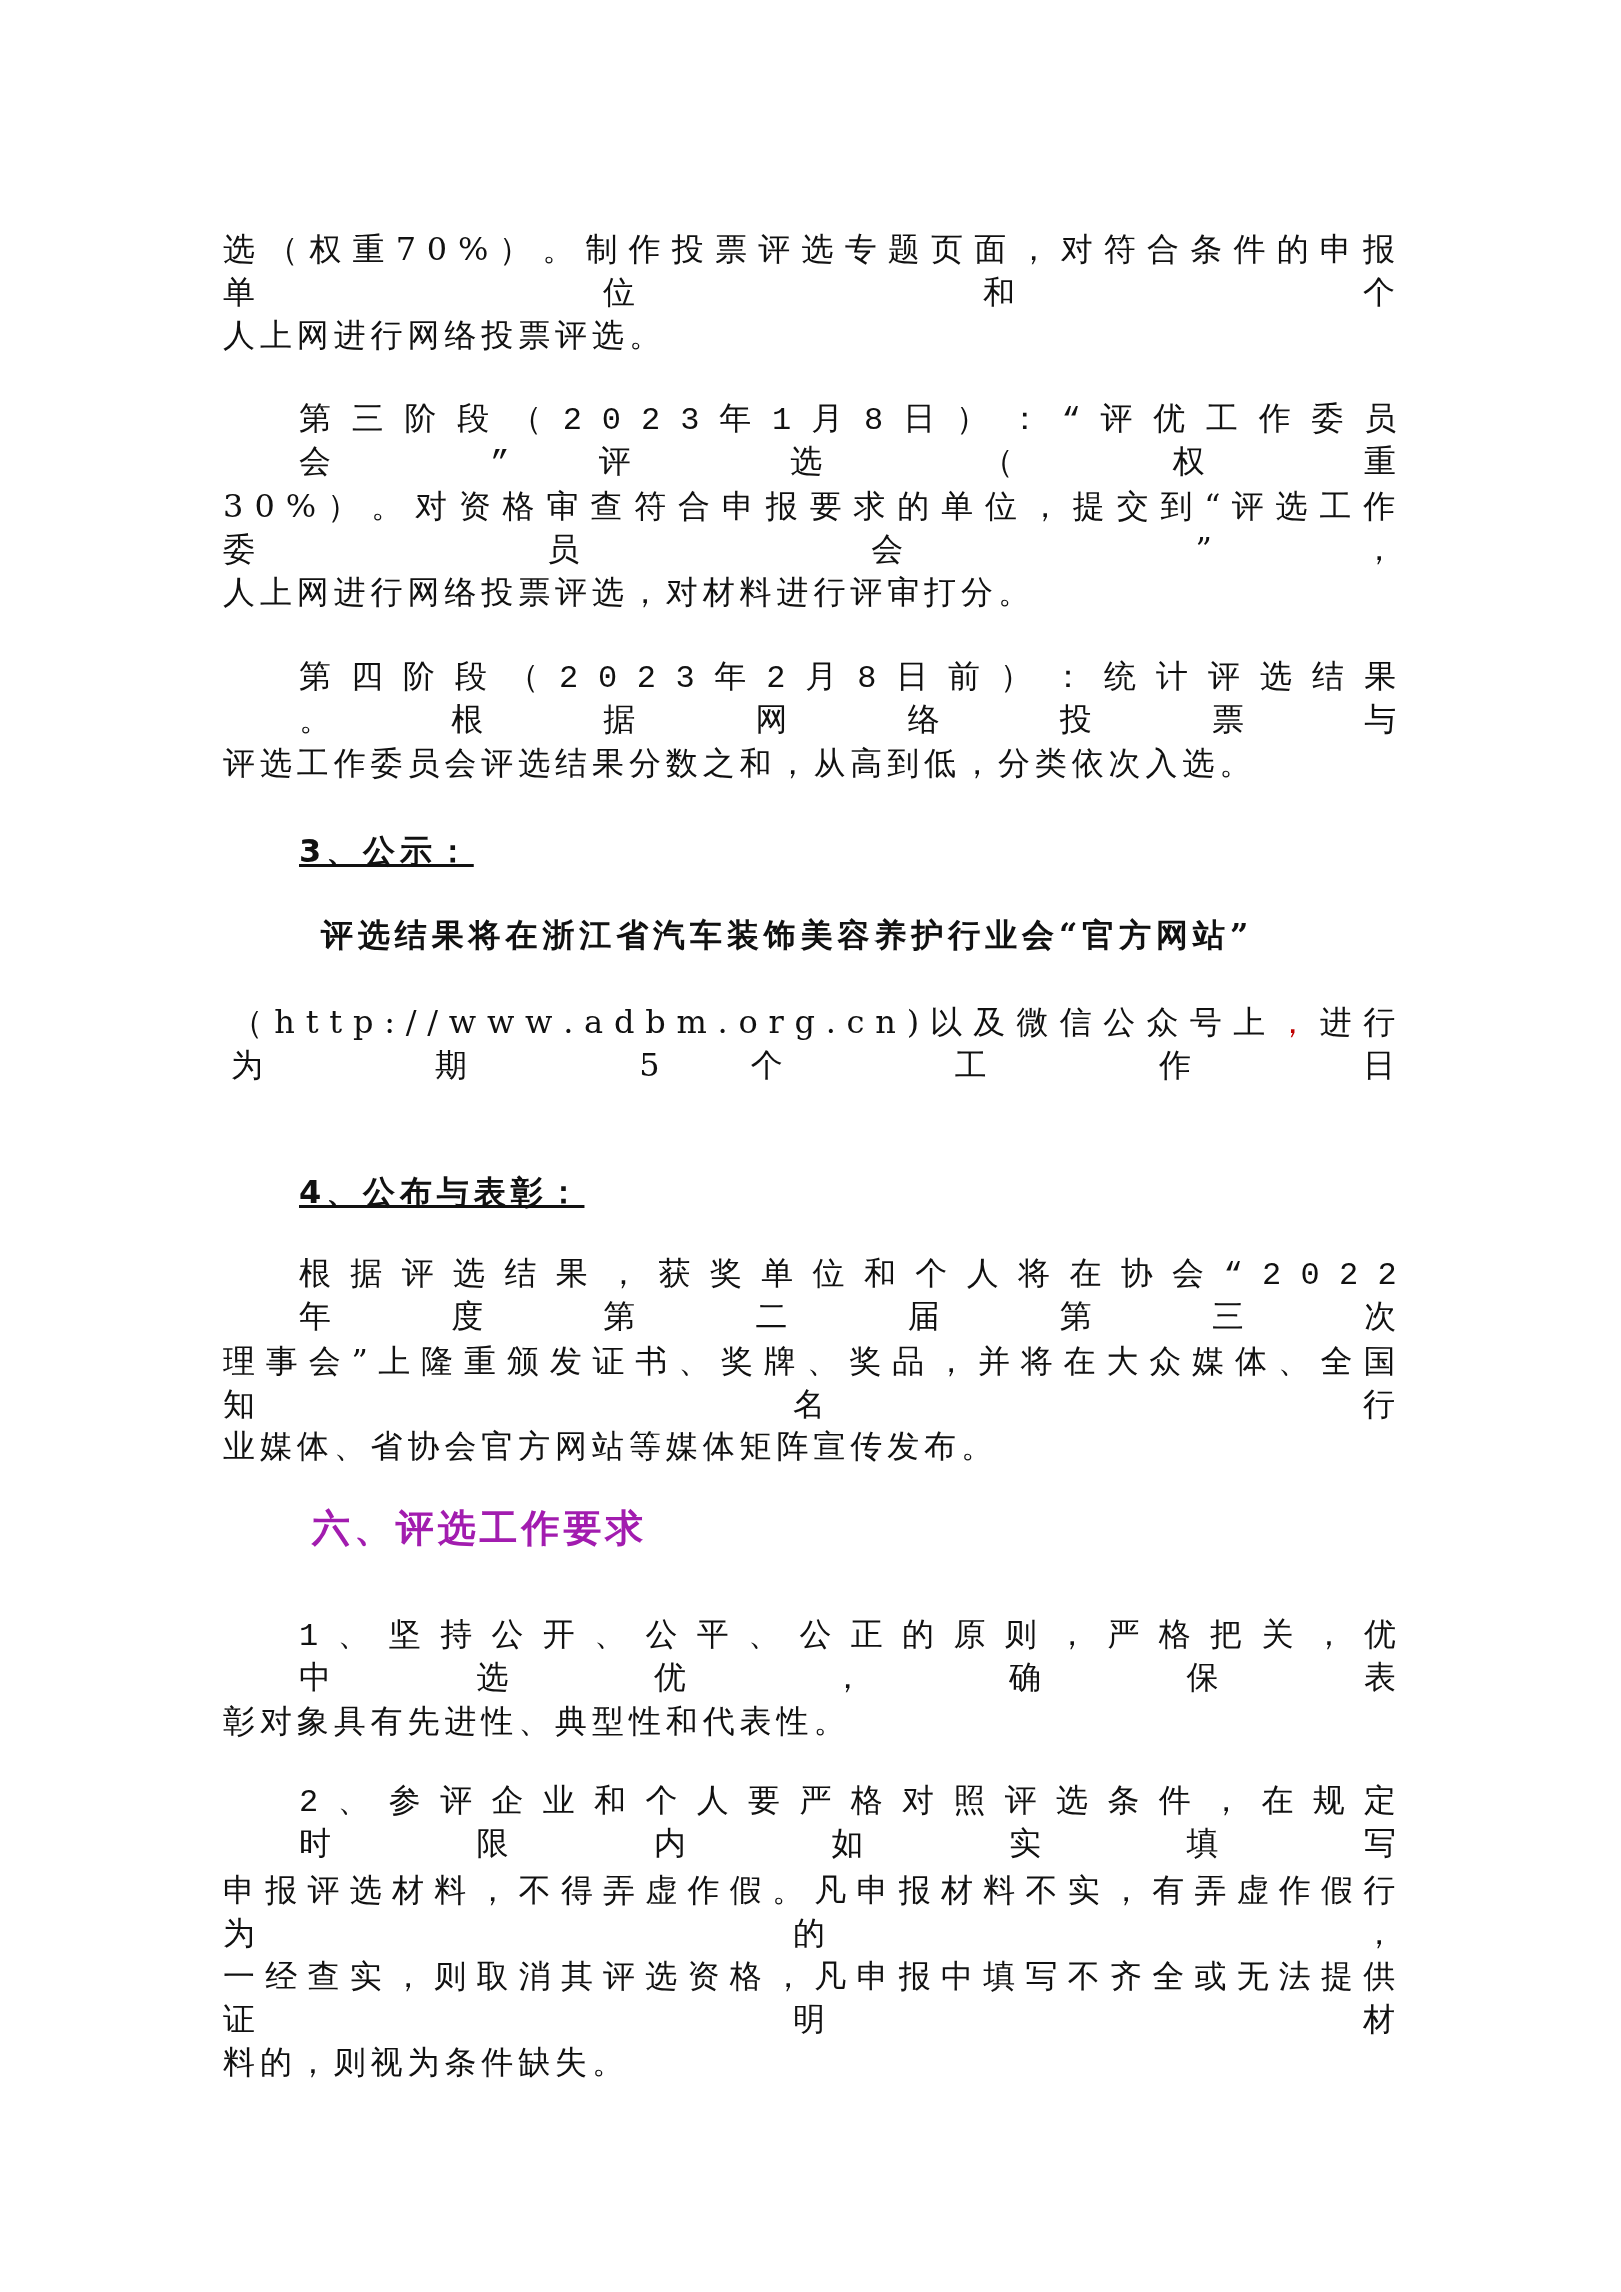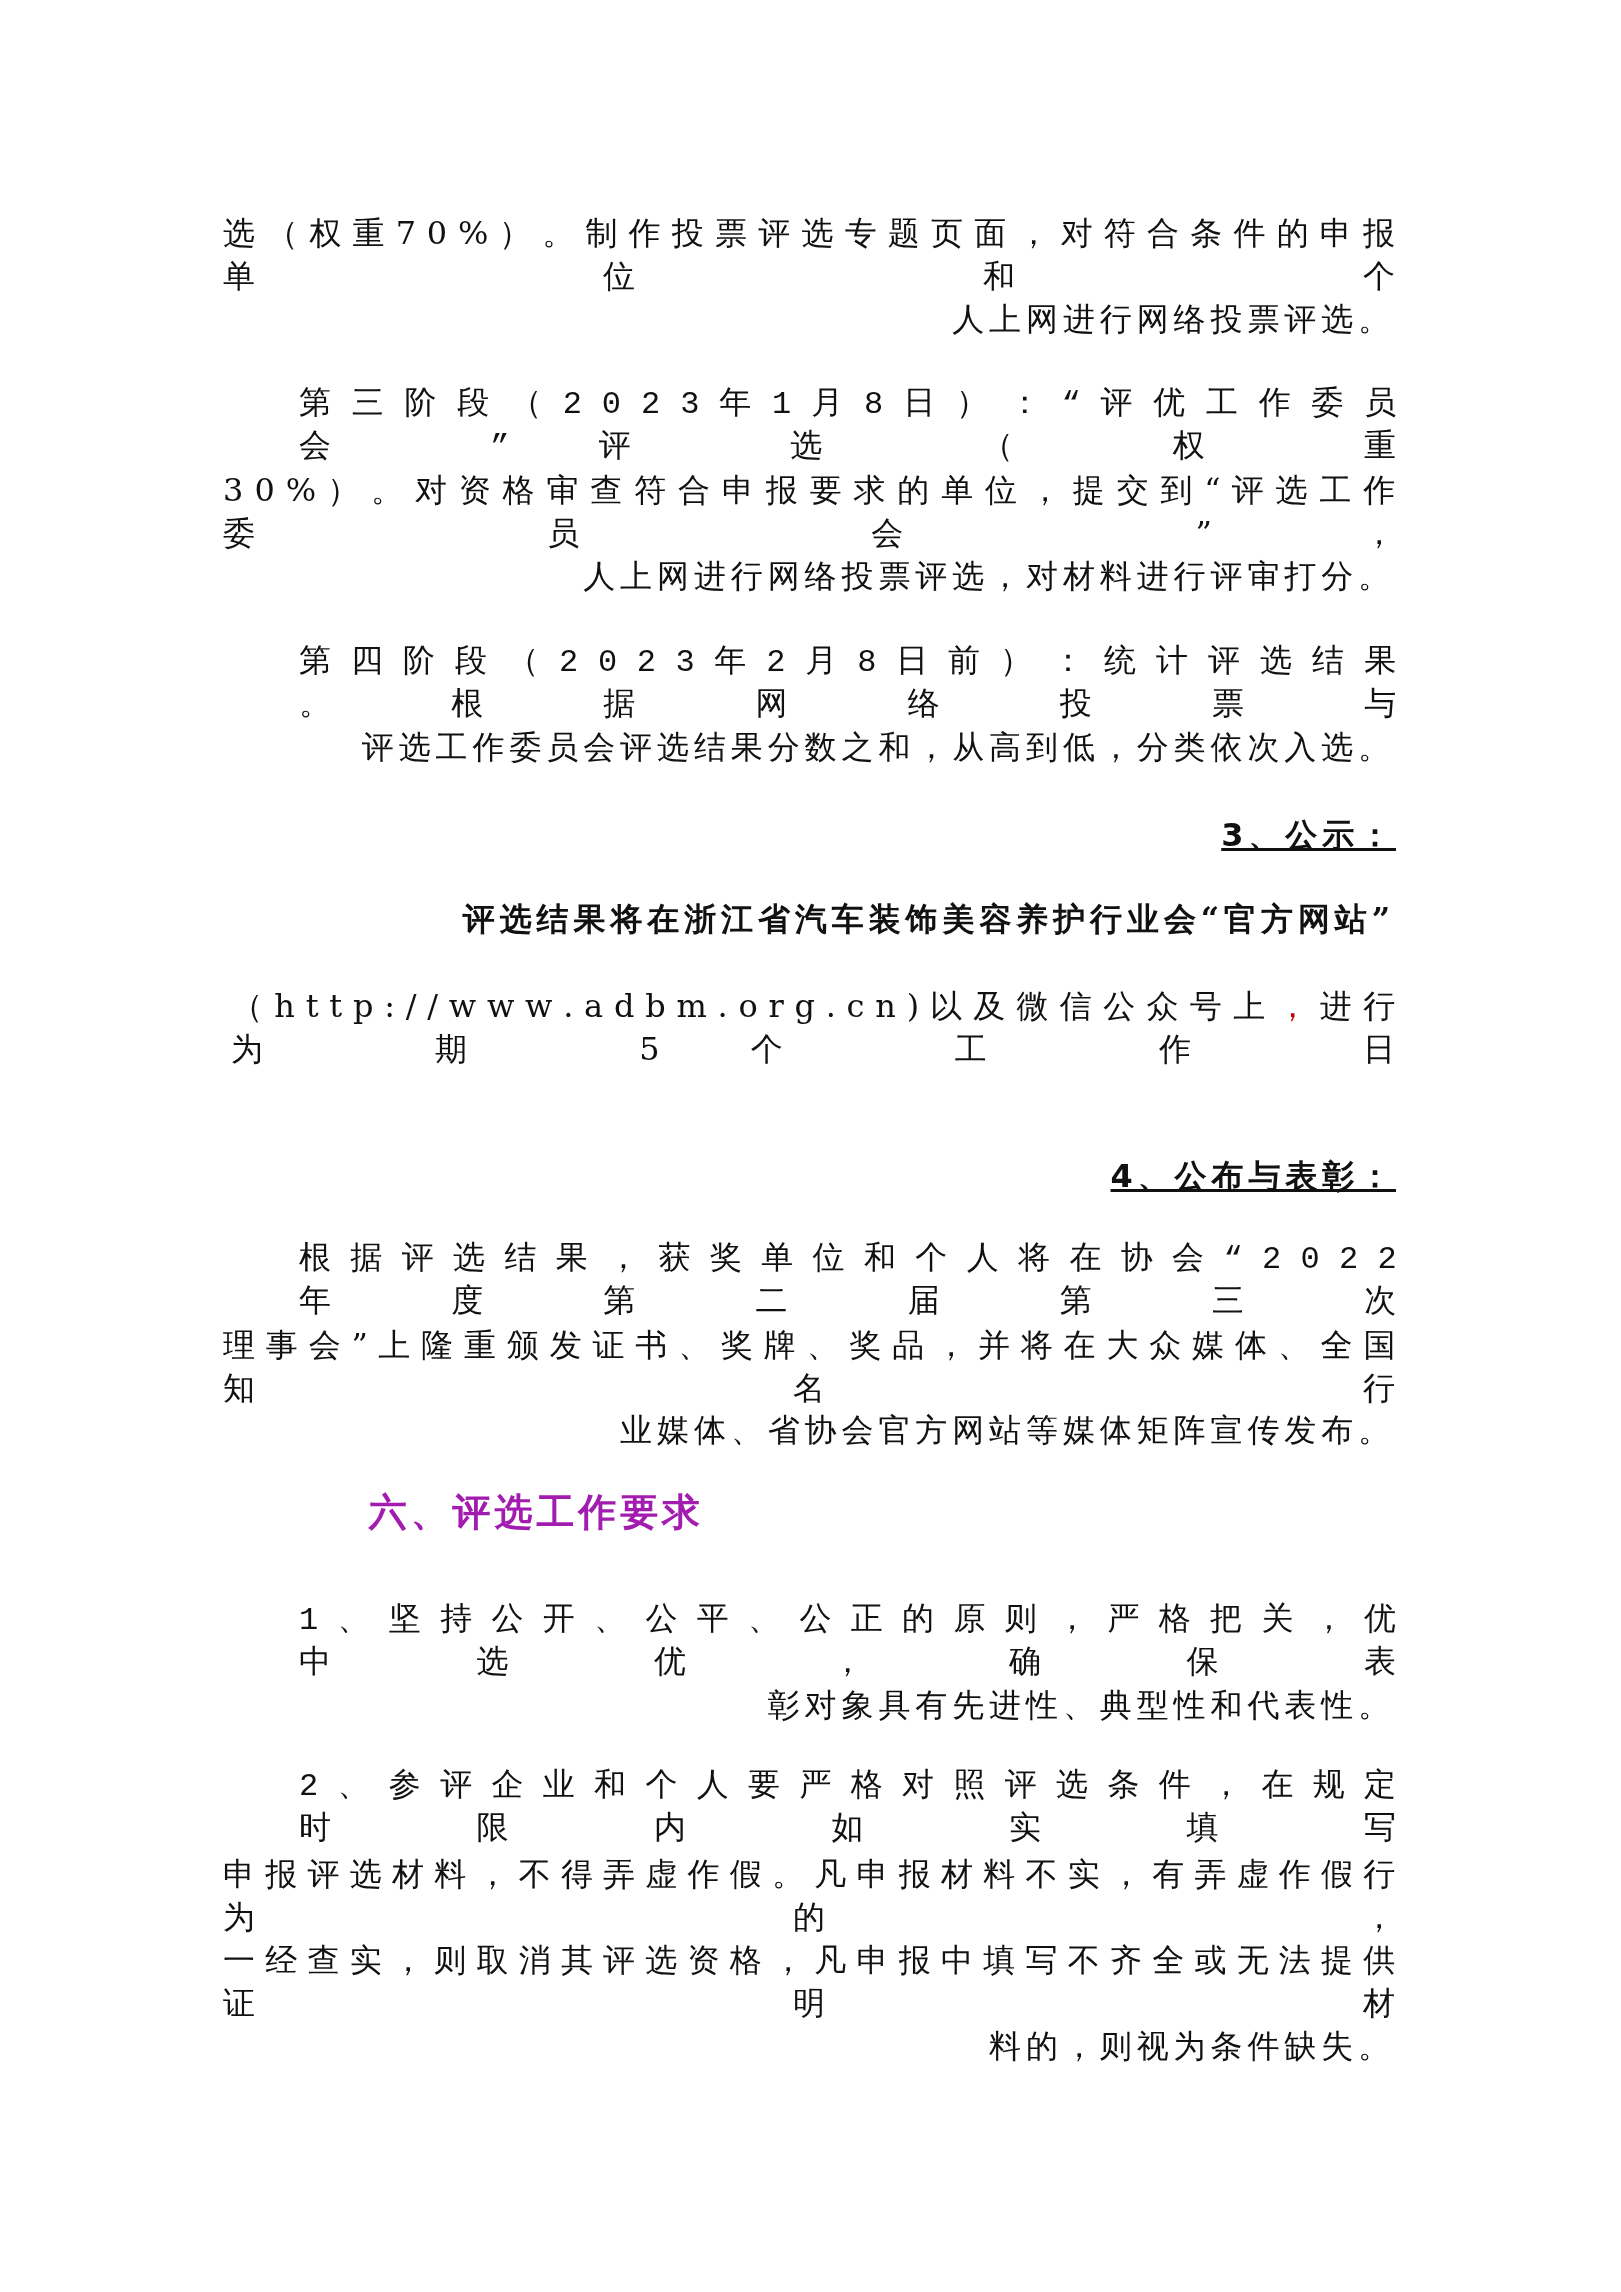--- a/index.html
+++ b/index.html
@@ -1,29 +1,28 @@
 <!DOCTYPE html>
 <html><head>
 <meta charset="utf-8">
 <style>
   html, body { margin: 0; padding: 0; background: #ffffff; }
   body { width: 1621px; height: 2293px; position: relative; overflow: hidden; }
-  .page { position: absolute; left: 0; top: 0; width: 1621px; height: 2003px; background: #ffffff; }
+  .page { position: absolute; left: 0; top: 16px; width: 1621px; height: 2003px; background: #ffffff; }
   .line {
     position: absolute;
     left: 223px;
     width: 1172px;
     height: 43px;
     line-height: 43px;
     font-family: "DejaVu Serif", "Liberation Serif", serif;
     font-size: 32px;
     color: #111111;
     white-space: nowrap;
     overflow: visible;
-    text-align: right;
   }
   .full { text-align: justify; text-align-last: justify; white-space: normal; }
   .short { letter-spacing: 4.9px; }
   .indent { left: 299px; width: 1097px; font-family: Liberation Mono, monospace; }
   .indent-extra { left: 321px; width: 1074px; font-weight: bold; }
   .sub-heading {
     font-family: "DejaVu Sans", "Liberation Sans", sans-serif;
     font-weight: bold;
     font-size: 32px;
     letter-spacing: 4.9px;

